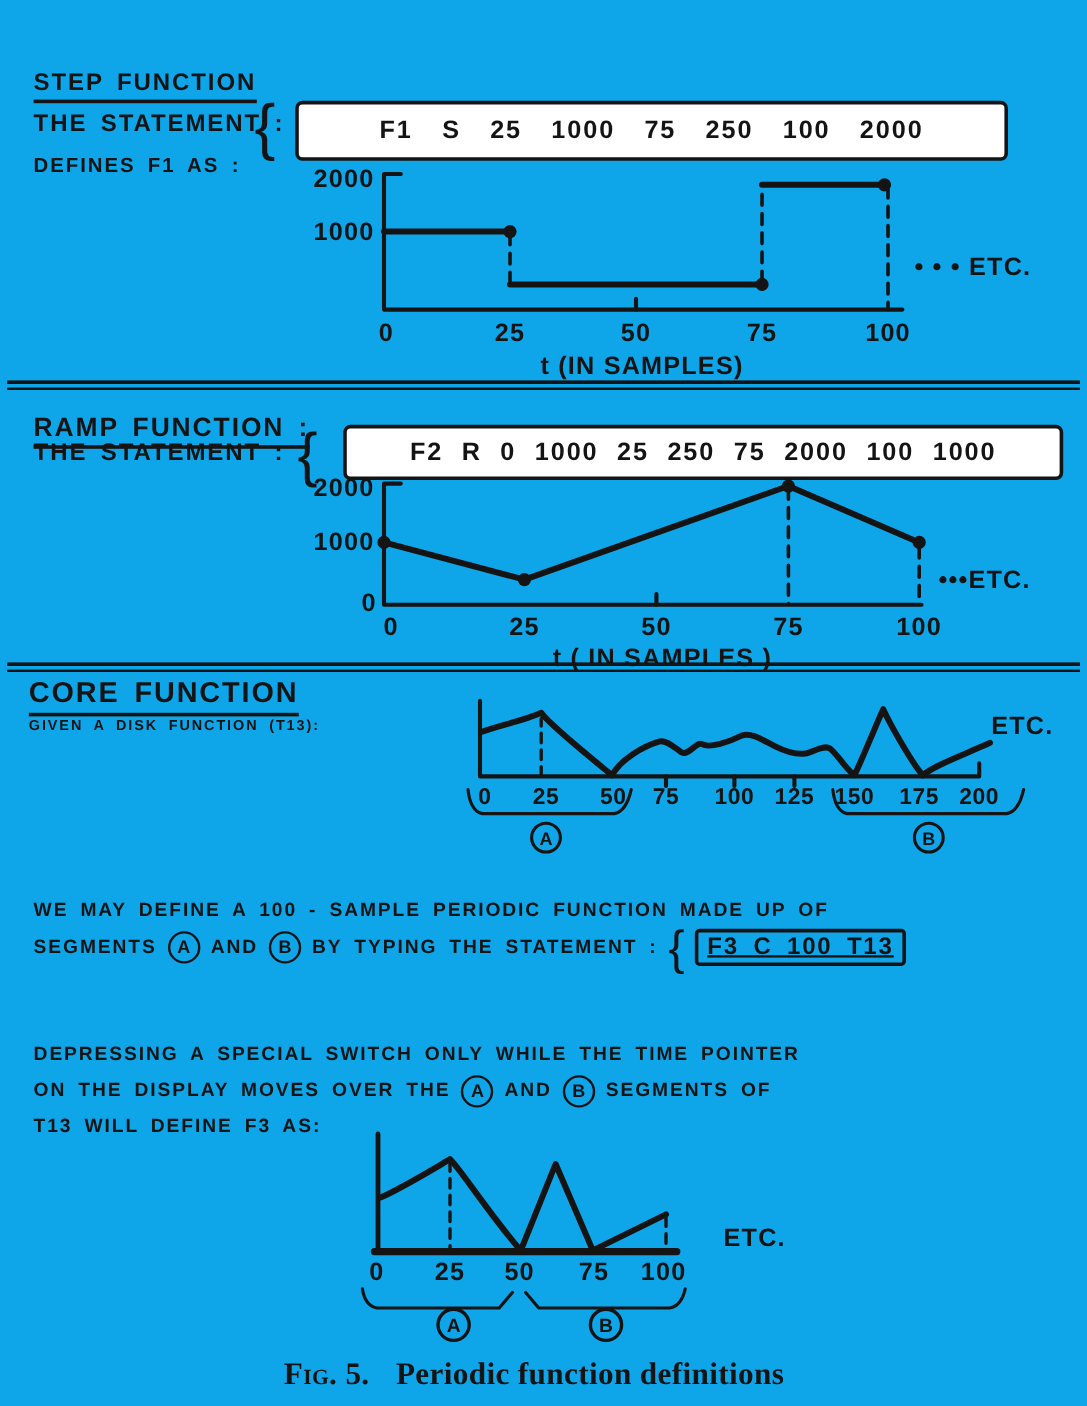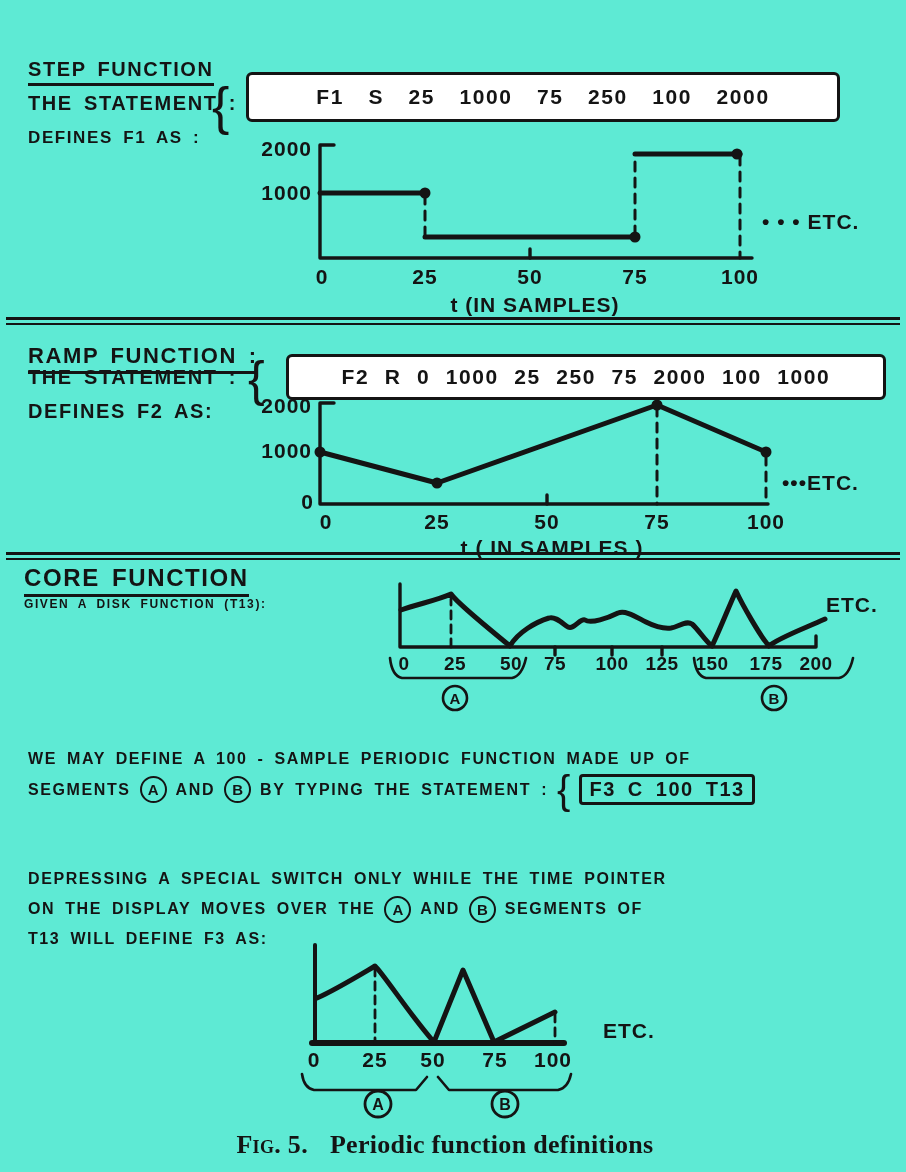--- a/index.html
+++ b/index.html
@@ -1,51 +1,51 @@
 <!DOCTYPE html>
 <html><head>
 <meta charset="utf-8">
 <style>
   html,body{margin:0;padding:0;background:#e8e8e8;}
-  .page{position:relative;width:906px;height:1172px;background:#5eead4;color:#141414;
+  .page{position:relative;width:906px;height:1172px;background:#0ea5e9;color:#141414;
         font-family:"Liberation Sans",sans-serif;font-weight:700;overflow:hidden;}
   .abs{position:absolute;}
   .t{letter-spacing:1.6px;word-spacing:4px;white-space:nowrap;}
   .sec-title{display:inline-block;border-bottom:3px solid #141414;padding-bottom:2px;}
   .stmt-box{display:flex;align-items:center;justify-content:center;
             border:3.5px solid #141414;border-radius:6px;background:#fff;}
   .brace{font-weight:400;letter-spacing:0;}
   .rule{position:absolute;left:6px;right:6px;height:4px;border-top:3px solid #141414;border-bottom:0;}
   .rule:after{content:"";display:block;margin-top:3px;border-top:2.5px solid #141414;}
   .circ{display:inline-flex;align-items:center;justify-content:center;
         width:23px;height:23px;border:2.6px solid #141414;border-radius:50%;
         font-size:15px;letter-spacing:0;flex:0 0 auto;}
   .para{line-height:30px;font-size:16px;}
   .inline-row{display:flex;align-items:center;gap:9px;}
   .mini-box{display:inline-block;border:3px solid #141414;border-radius:4px;
-            padding:1px 7px;letter-spacing:1.5px;word-spacing:5px;}
+            padding:1px 7px;letter-spacing:1.5px;word-spacing:5px;text-decoration:underline;}
   svg text{font-family:"Liberation Sans",sans-serif;font-weight:700;fill:#141414;}
   .st{font-size:21px;letter-spacing:1px;}
   .st-s{font-size:19px;letter-spacing:0.5px;}
   .caption{font-family:"Liberation Serif",serif;font-weight:700;font-size:26px;letter-spacing:0.3px;}
   .caption .fig{font-variant:small-caps;margin-right:22px;}
   .stroke{stroke:#141414;fill:none;stroke-linecap:round;stroke-linejoin:round;}
   .dot{fill:#141414;stroke:none;}
 </style>
 </head>
 <body>
 
 <div class="page">
 
   <div class="abs t" style="left:28px;top:58px;font-size:20px;">
     <span class="sec-title">STEP FUNCTION</span>
   </div>
   <div class="abs t" style="left:28px;top:92px;font-size:20px;">THE STATEMENT :</div>
   <div class="abs brace" style="left:212px;top:76px;font-size:52px;">{</div>
-  <div class="abs stmt-box t" style="left:246px;top:72px;width:588px;height:44px;font-size:21px;word-spacing:17px;">
+  <div class="abs stmt-box t" style="left:246px;top:84px;width:588px;height:44px;font-size:21px;word-spacing:17px;">
     <span>F1 S 25 1000 75 250 100 2000</span>
   </div>
   <div class="abs t" style="left:28px;top:128px;font-size:17px;">DEFINES F1 AS :</div>
 
   <svg class="abs" style="left:240px;top:132px;" width="666" height="186" viewBox="0 0 666 186">
     <path class="stroke" stroke-width="3.4" d="M 94 13 L 80 13 L 80 126 L 512 126"></path>
     <path class="stroke" stroke-width="3.4" d="M 290 117 L 290 126"></path>
     <path class="stroke" stroke-width="5" d="M 80 61 L 185 61"></path>
     <path class="stroke" stroke-width="3" stroke-dasharray="9 7" d="M 185 63 L 185 103"></path>
     <path class="stroke" stroke-width="5" d="M 185 105 L 395 105"></path>
@@ -69,21 +69,20 @@
   <div class="rule" style="top:317px;"></div>
 
   <div class="abs t" style="left:28px;top:343px;font-size:22px;">
     <span class="sec-title">RAMP FUNCTION :</span>
   </div>
   <div class="abs t" style="left:28px;top:366px;font-size:20px;">THE STATEMENT :</div>
   <div class="abs brace" style="left:248px;top:350px;font-size:50px;">{</div>
   <div class="abs stmt-box t" style="left:286px;top:354px;width:594px;height:40px;font-size:21px;word-spacing:8px;">
     <span>F2 R 0 1000 25 250 75 2000 100 1000</span>
   </div>
-  <div class="abs t" style="left:28px;top:400px;font-size:20px;">DEFINES F2 AS:</div>
 
   <svg class="abs" style="left:240px;top:392px;" width="666" height="172" viewBox="0 0 666 172">
     <path class="stroke" stroke-width="3.4" d="M 94 11 L 80 11 L 80 112 L 528 112"></path>
     <path class="stroke" stroke-width="3.4" d="M 307 103 L 307 112"></path>
     <path class="stroke" stroke-width="5" d="M 80 60 L 197 91 L 417 13 L 526 60"></path>
     <path class="stroke" stroke-width="3" stroke-dasharray="9 7" d="M 417 15 L 417 112"></path>
     <path class="stroke" stroke-width="3" stroke-dasharray="9 7" d="M 526 64 L 526 112"></path>
     <circle class="dot" cx="80" cy="60" r="5.5"></circle>
     <circle class="dot" cx="197" cy="91" r="5.5"></circle>
     <circle class="dot" cx="417" cy="13" r="5.5"></circle>

